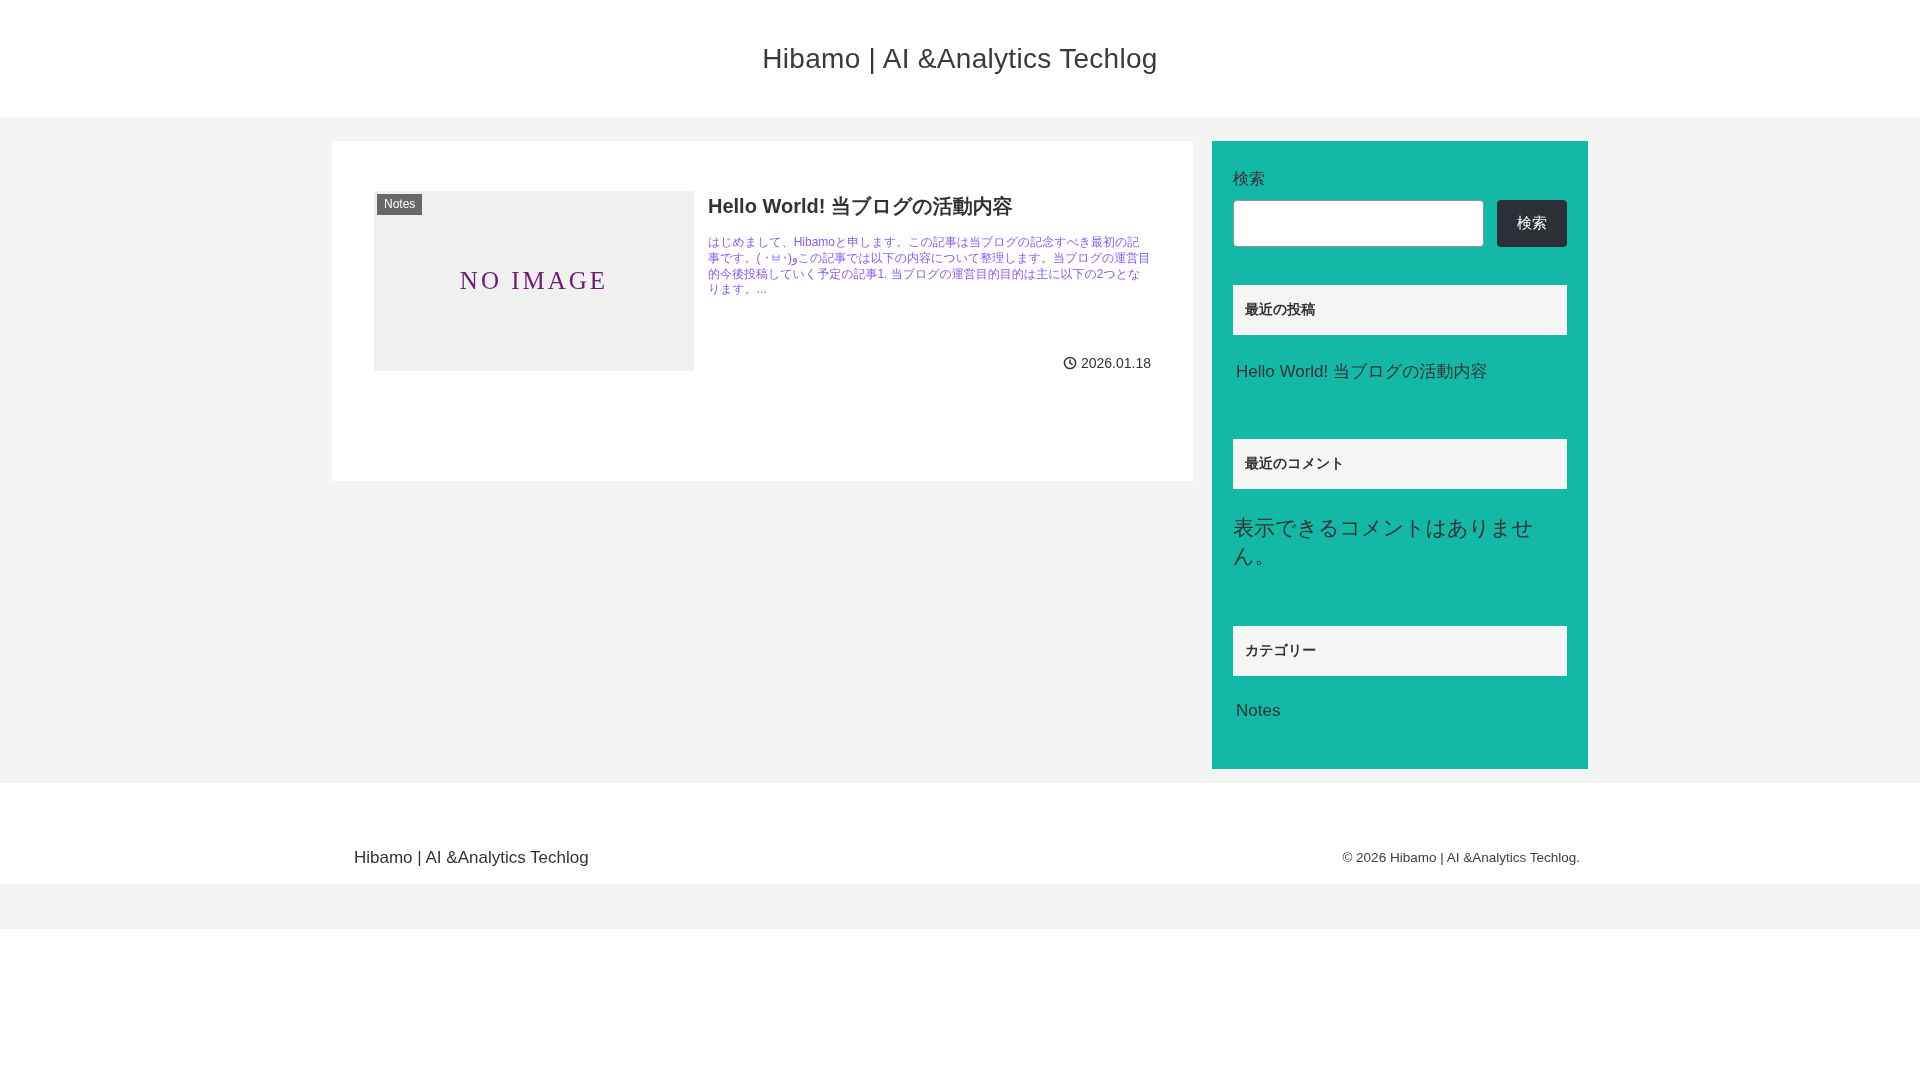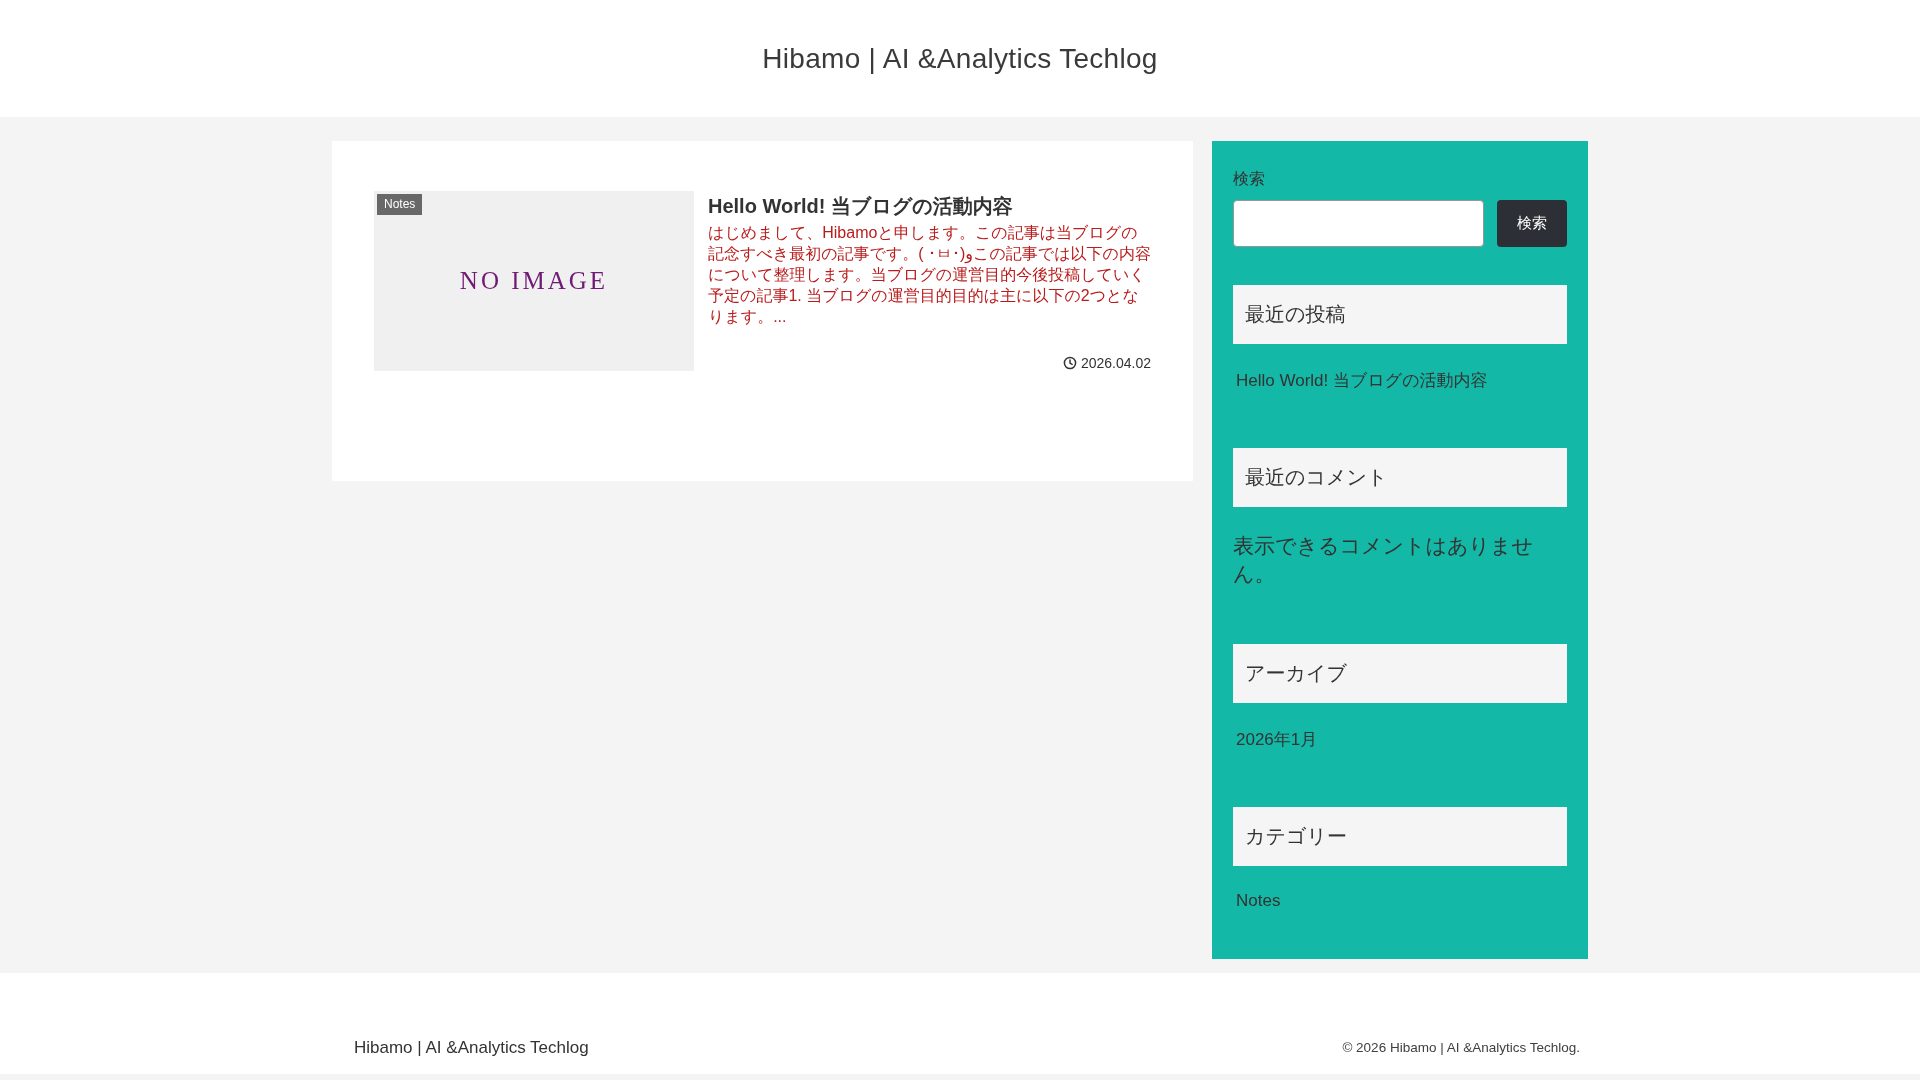--- a/index.html
+++ b/index.html
@@ -23,35 +23,35 @@
   
   .main-col { width:861px; background:#ffffff; padding:50px 42px 110px; }
   .entry { display:flex; cursor:pointer; }
   .thumb { width:320px; height:180px; background:#f0f0f1; position:relative; flex-shrink:0;
            display:flex; align-items:center; justify-content:center; }
   .noimage { font-family:"Liberation Serif","DejaVu Serif",serif; font-size:25px; letter-spacing:3px; color:#701a75; }
   .cat-badge { position:absolute; top:3px; left:3px; background:#686868; color:#ffffff;
                font-size:12px; line-height:1; padding:4px 7px 5px; }
   .entry-body { flex:1; margin-left:14px; display:flex; flex-direction:column; min-height:180px; }
   .entry-title { font-size:20px; font-weight:bold; color:#333; padding-top:2px; }
-  .entry-excerpt { font-size:16px; line-height:1.32; color:#b91c1c; margin-top:2px; }
+  .entry-excerpt { font-size:12px; line-height:1.32; color:#8b5cf6; margin-top:15px; }
   .entry-meta { margin-top:auto; display:flex; justify-content:flex-end; align-items:center; gap:4px;
                 font-size:14px; color:#333; }
   .clock-icon { display:inline-flex; }
 
   
   .sidebar { width:376px; background:#14b8a6; padding:28px 21px 30px; }
   .search-label { font-size:16px; color:#333; margin-bottom:10px; }
   .search-row { display:flex; gap:13px; }
   .search-input { flex:1; height:47px; border:1px solid #949699; border-radius:4px; background:#fff;
                   font-size:16px; padding:0 10px; font-family:inherit; min-width:0; }
   .search-btn { width:70px; height:47px; background:#2c3036; color:#ffffff; border:none; border-radius:4px;
                 font-size:15px; font-family:inherit; cursor:pointer; }
   .widget { margin-top:38px; }
-  .widget-title { background:#f5f5f6; padding:16px 12px; font-size:20px; font-weight:normal; color:#333; }
+  .widget-title { background:#f5f5f6; padding:16px 12px; font-size:14px; font-weight:bold; color:#333; }
   .widget-body { padding:25px 0 18px 3px; }
   .widget-link { font-size:17px; color:#333; display:block; cursor:pointer; }
   .widget-empty { font-size:21px; color:#333; padding-left:0; margin-left:-3px; }
 
   
   .site-footer { background:#ffffff; height:101px; }
   .footer-inner { height:100%; display:flex; justify-content:space-between; align-items:flex-end; padding-bottom:16px; }
   .footer-title { font-size:17px; color:#333; padding-left:22px; cursor:pointer; }
   .footer-copy { font-size:13.5px; color:#404040; padding-right:8px; padding-bottom:3px; }
   .bottom-strip { height:45px; background:#f4f4f5; }
@@ -75,21 +75,21 @@
         <div class="entry-body">
           <h2 class="entry-title">Hello World! 当ブログの活動内容</h2>
           <p class="entry-excerpt">はじめまして、Hibamoと申します。この記事は当ブログの記念すべき最初の記事です。( ･ㅂ･)وこの記事では以下の内容について整理します。当ブログの運営目的今後投稿していく予定の記事1. 当ブログの運営目的目的は主に以下の2つとなります。...</p>
           <div class="entry-meta">
             <span class="clock-icon">
               <svg width="14" height="14" viewBox="0 0 16 16">
                 <circle cx="8" cy="8" r="6.4" fill="none" stroke="#333" stroke-width="1.7"></circle>
                 <path d="M8 4.6 V8.2 L10.4 9.6" fill="none" stroke="#333" stroke-width="1.7" stroke-linecap="round"></path>
               </svg>
             </span>
-            <span>2026.04.02</span>
+            <span>2026.01.18</span>
           </div>
         </div>
       </article>
     </main>
 
     <aside class="sidebar">
 
       <div class="search-widget">
         <div class="search-label">検索</div>
         <div class="search-row">
@@ -105,26 +105,20 @@
         </div>
       </div>
 
       <div class="widget">
         <div class="widget-title">最近のコメント</div>
         <div class="widget-body">
           <div class="widget-empty">表示できるコメントはありません。</div>
         </div>
       </div>
 
-      <div class="widget">
-        <div class="widget-title">アーカイブ</div>
-        <div class="widget-body">
-          <a class="widget-link">2026年1月</a>
-        </div>
-      </div>
 
       <div class="widget">
         <div class="widget-title">カテゴリー</div>
         <div class="widget-body">
           <a class="widget-link">Notes</a>
         </div>
       </div>
 
     </aside>
   </div>

